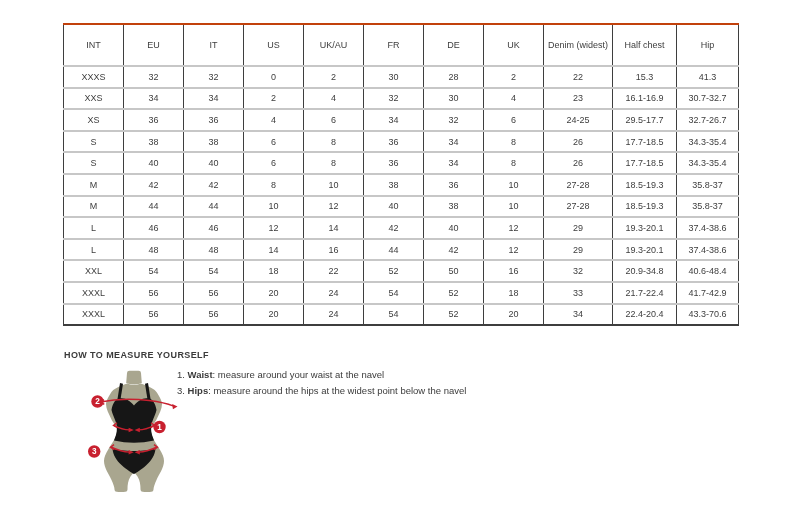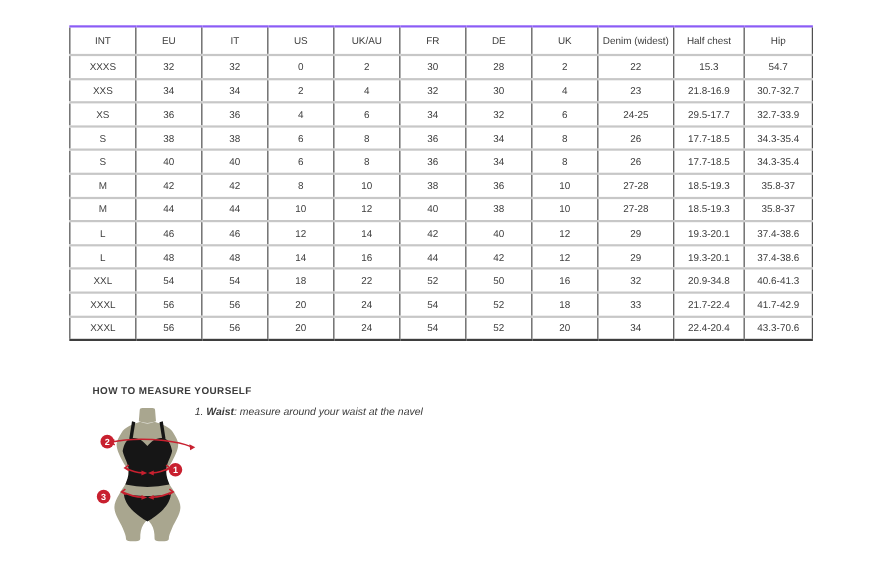--- a/index.html
+++ b/index.html
@@ -20,37 +20,36 @@
     border-right: 1.6px solid #3e3e3e;
     border-top: 2px solid #c7c7c7;
     border-bottom: 2px solid #c7c7c7;
     text-align: center;
     vertical-align: middle;
     font-weight: 400;
     white-space: nowrap;
     overflow: hidden;
     padding: 0;
   }
-  table.size-chart thead th { height: 26px; border-top: 2px solid #8b5cf6; }
+  table.size-chart thead th { height: 42px; border-top: 2px solid #c2410c; }
   table.size-chart tbody td { height: 21.6px; }
   table.size-chart tbody tr:last-child td { border-bottom: 2px solid #3e3e3e; }
 
   
   .measure-heading {
     position: absolute; left: 64px; top: 350px;
     font-size: 9px; font-weight: 700; letter-spacing: 0.4px;
     color: #3b3b3b;
-    margin-left: 20px;
   }
   .figure-wrap { position: absolute; left: 87px; top: 370px; width: 98px; height: 127px; }
   .steps {
     position: absolute; left: 177px; top: 370px;
     list-style: none; font-size: 9.5px; color: #3b3b3b;
   }
-  .steps li { margin-bottom: 5.5px; height: 10px; line-height: 10px; white-space: nowrap; font-style: italic; }
+  .steps li { margin-bottom: 5.5px; height: 10px; line-height: 10px; white-space: nowrap; }
   .steps .step-label { font-weight: 700; }
 
   .badge-num {
     font-family: "Liberation Sans", sans-serif;
     font-weight: 700; font-size: 8.2px; fill: #ffffff;
   }
 </style>
 </head>
 <body>
 
@@ -89,47 +88,47 @@
           <td>XXXS</td>
           <td>32</td>
           <td>32</td>
           <td>0</td>
           <td>2</td>
           <td>30</td>
           <td>28</td>
           <td>2</td>
           <td>22</td>
           <td>15.3</td>
-          <td>54.7</td>
+          <td>41.3</td>
         </tr>
         <tr>
           <td>XXS</td>
           <td>34</td>
           <td>34</td>
           <td>2</td>
           <td>4</td>
           <td>32</td>
           <td>30</td>
           <td>4</td>
           <td>23</td>
-          <td>21.8-16.9</td>
+          <td>16.1-16.9</td>
           <td>30.7-32.7</td>
         </tr>
         <tr>
           <td>XS</td>
           <td>36</td>
           <td>36</td>
           <td>4</td>
           <td>6</td>
           <td>34</td>
           <td>32</td>
           <td>6</td>
           <td>24-25</td>
           <td>29.5-17.7</td>
-          <td>32.7-33.9</td>
+          <td>32.7-26.7</td>
         </tr>
         <tr>
           <td>S</td>
           <td>38</td>
           <td>38</td>
           <td>6</td>
           <td>8</td>
           <td>36</td>
           <td>34</td>
           <td>8</td>
@@ -206,21 +205,21 @@
           <td>XXL</td>
           <td>54</td>
           <td>54</td>
           <td>18</td>
           <td>22</td>
           <td>52</td>
           <td>50</td>
           <td>16</td>
           <td>32</td>
           <td>20.9-34.8</td>
-          <td>40.6-41.3</td>
+          <td>40.6-48.4</td>
         </tr>
         <tr>
           <td>XXXL</td>
           <td>56</td>
           <td>56</td>
           <td>20</td>
           <td>24</td>
           <td>54</td>
           <td>52</td>
           <td>18</td>
@@ -332,13 +331,17 @@
       <text class="badge-num" x="7.2" y="84.4" text-anchor="middle">3</text>
     </g>
   </svg>
 </div>
 
 <ol class="steps">
   <li>
     <span>1.</span>
     <span class="step-label">Waist</span><span>: measure around your waist at the navel</span>
   </li>
+  <li>
+    <span>3.</span>
+    <span class="step-label">Hips</span><span>: measure around the hips at the widest point below the navel</span>
+  </li>
 </ol>
 
 </body></html>

